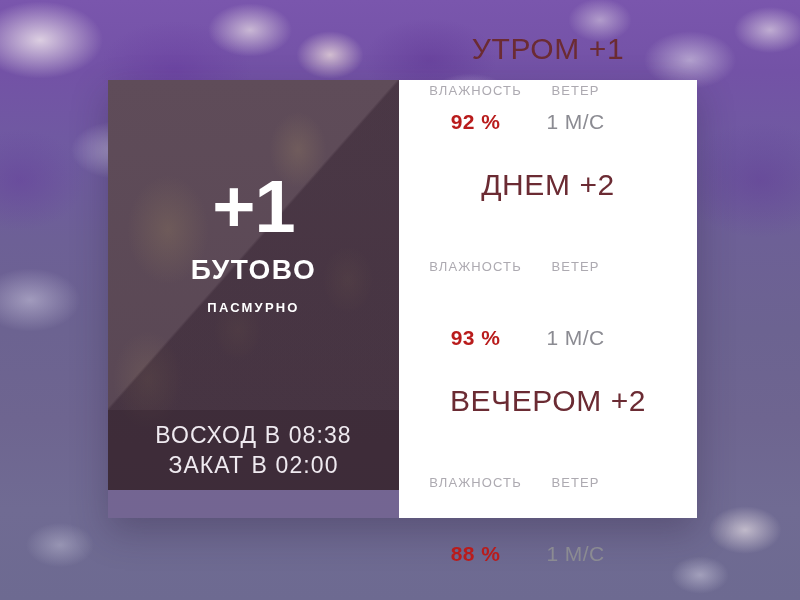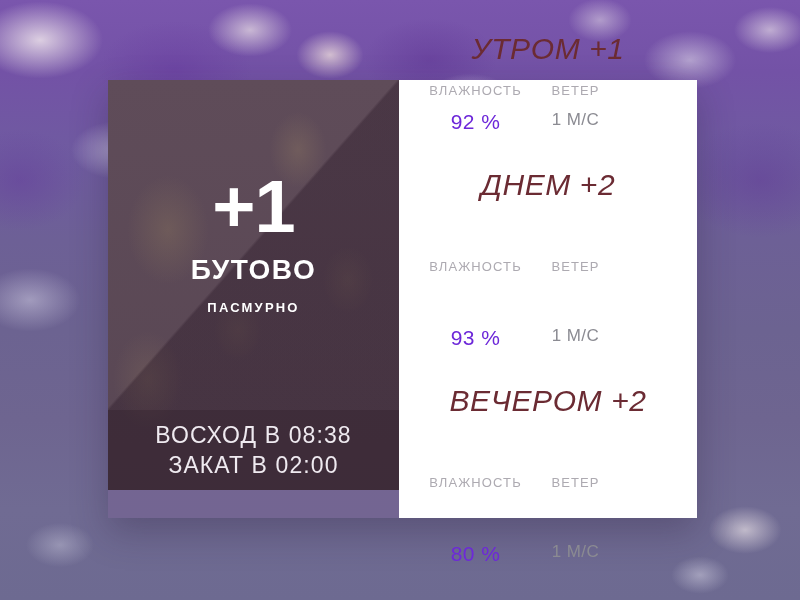--- a/index.html
+++ b/index.html
@@ -172,21 +172,20 @@
     align-items: center;
   }
   .forecast-block + .forecast-block { margin-top: 36px; gap: 40px; }
 
   .fc-title {
     color: #6b2b33;
     font-size: 30px;
     font-weight: 300;
     letter-spacing: 0.6px;
     line-height: 1;
-    font-style: italic;
   }
   .fc-row {
     display: flex;
     width: 100%;
     padding-left: 48px;
   }
   .fc-labels { margin-top: 17px; }
   .fc-values { margin-top: 11px; }
 
   .fc-cell {
@@ -195,28 +194,28 @@
   }
   .fc-cell.wind { width: 95px; }
 
   .fc-label {
     color: #adaab1;
     font-size: 13px;
     font-weight: 300;
     letter-spacing: 1.1px;
   }
   .fc-val-hum {
-    color: #6d28d9;
+    color: #b91c1c;
     font-size: 21px;
-    font-weight: 400;
+    font-weight: 700;
     letter-spacing: 0.4px;
   }
   .fc-val-wind {
     color: #8b8b92;
-    font-size: 17px;
+    font-size: 21px;
     font-weight: 300;
     letter-spacing: 0.4px;
   }
 </style>
 </head>
 <body>
 
 <div id="sky"></div>
 
 <div id="card">
@@ -267,19 +266,19 @@
       </div>
     </div>
 
     <div class="forecast-block">
       <div class="fc-title">ВЕЧЕРОМ +2</div>
       <div class="fc-row fc-labels">
         <div class="fc-cell"><span class="fc-label">ВЛАЖНОСТЬ</span></div>
         <div class="fc-cell wind"><span class="fc-label">ВЕТЕР</span></div>
       </div>
       <div class="fc-row fc-values">
-        <div class="fc-cell"><span class="fc-val-hum">80 %</span></div>
+        <div class="fc-cell"><span class="fc-val-hum">88 %</span></div>
         <div class="fc-cell wind"><span class="fc-val-wind">1 М/С</span></div>
       </div>
     </div>
 
   </div>
 </div>
 
 </body></html>

